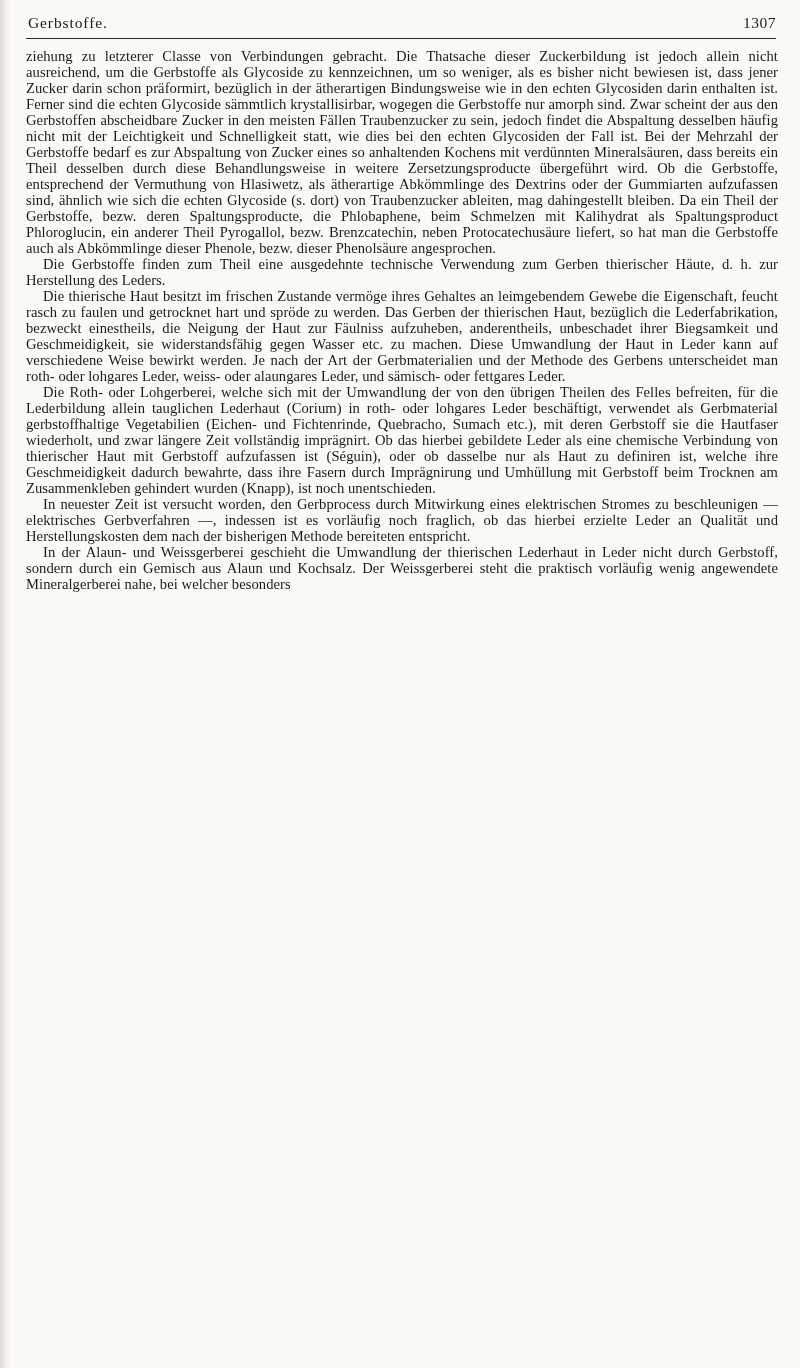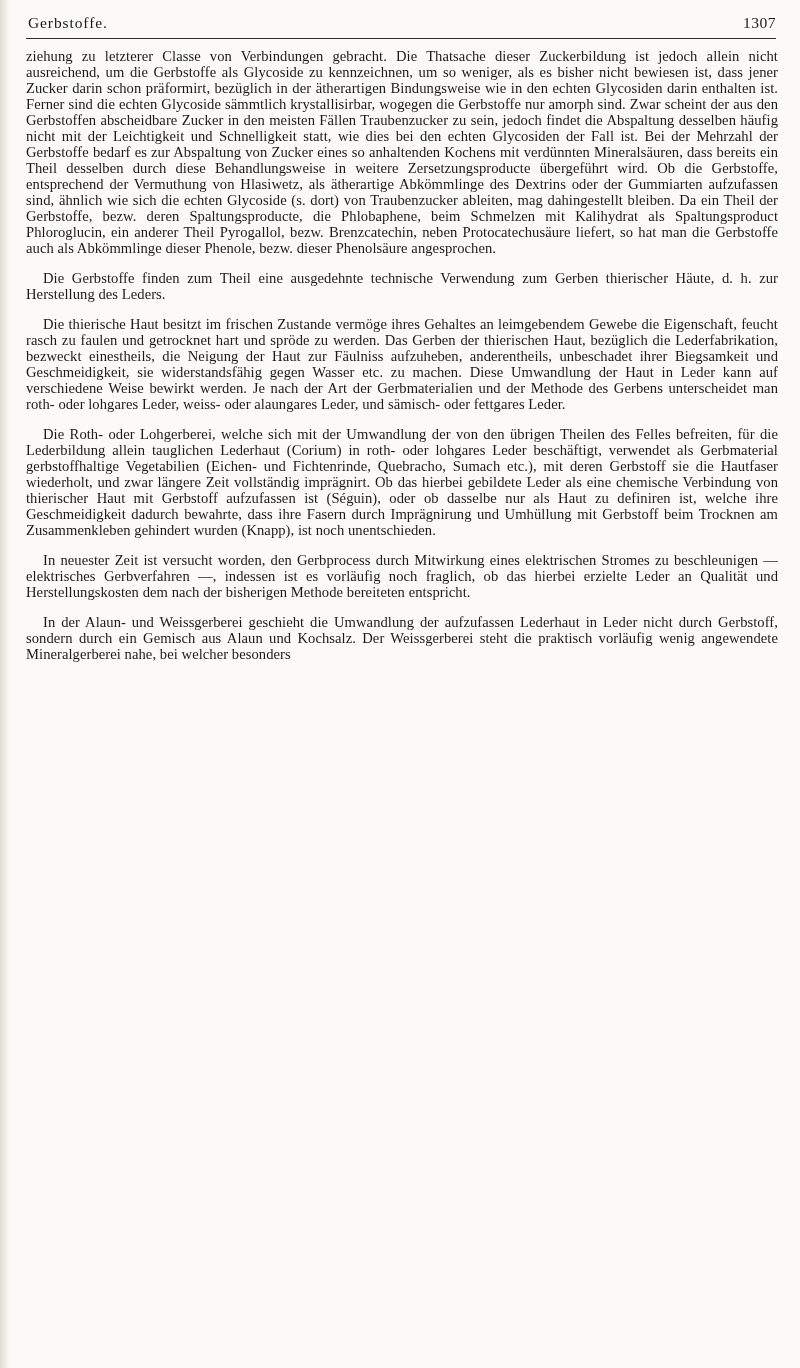--- a/index.html
+++ b/index.html
@@ -66,21 +66,20 @@
     margin: 0;
     font-size: 14.6px;
     line-height: 16px;
     text-align: justify;
     text-justify: inter-word;
     hyphens: none;
     letter-spacing: 0.06px;
   }
   p.ind {
     text-indent: 17px;
-    margin-top: 14px;
   }
   .blk {
     margin-bottom: 0px;
   }
 </style>
 </head>
 <body>
 
 <div class="page">
 
@@ -92,16 +91,16 @@
   </div>
 
   <div class="rule"></div>
 
   <div class="body">
     <p class="blk">ziehung zu letzterer Classe von Verbindungen gebracht. Die Thatsache dieser Zuckerbildung ist jedoch allein nicht ausreichend, um die Gerbstoffe als Glycoside zu kennzeichnen, um so weniger, als es bisher nicht bewiesen ist, dass jener Zucker darin schon präformirt, bezüglich in der ätherartigen Bindungsweise wie in den echten Glycosiden darin enthalten ist. Ferner sind die echten Glycoside sämmtlich krystallisirbar, wogegen die Gerbstoffe nur amorph sind. Zwar scheint der aus den Gerbstoffen abscheidbare Zucker in den meisten Fällen Traubenzucker zu sein, jedoch findet die Abspaltung desselben häufig nicht mit der Leichtigkeit und Schnelligkeit statt, wie dies bei den echten Glycosiden der Fall ist. Bei der Mehrzahl der Gerbstoffe bedarf es zur Abspaltung von Zucker eines so anhaltenden Kochens mit verdünnten Mineralsäuren, dass bereits ein Theil desselben durch diese Behandlungsweise in weitere Zersetzungsproducte übergeführt wird. Ob die Gerbstoffe, entsprechend der Vermuthung von Hlasiwetz, als ätherartige Abkömmlinge des Dextrins oder der Gummiarten aufzufassen sind, ähnlich wie sich die echten Glycoside (s. dort) von Traubenzucker ableiten, mag dahingestellt bleiben. Da ein Theil der Gerbstoffe, bezw. deren Spaltungsproducte, die Phlobaphene, beim Schmelzen mit Kalihydrat als Spaltungsproduct Phloroglucin, ein anderer Theil Pyrogallol, bezw. Brenzcatechin, neben Protocatechusäure liefert, so hat man die Gerbstoffe auch als Abkömmlinge dieser Phenole, bezw. dieser Phenolsäure angesprochen.</p>
     <p class="ind blk">Die Gerbstoffe finden zum Theil eine ausgedehnte technische Verwendung zum Gerben thierischer Häute, d. h. zur Herstellung des Leders.</p>
     <p class="ind blk">Die thierische Haut besitzt im frischen Zustande vermöge ihres Gehaltes an leimgebendem Gewebe die Eigenschaft, feucht rasch zu faulen und getrocknet hart und spröde zu werden. Das Gerben der thierischen Haut, bezüglich die Lederfabrikation, bezweckt einestheils, die Neigung der Haut zur Fäulniss aufzuheben, anderentheils, unbeschadet ihrer Biegsamkeit und Geschmeidigkeit, sie widerstandsfähig gegen Wasser etc. zu machen. Diese Umwandlung der Haut in Leder kann auf verschiedene Weise bewirkt werden. Je nach der Art der Gerbmaterialien und der Methode des Gerbens unterscheidet man roth- oder lohgares Leder, weiss- oder alaungares Leder, und sämisch- oder fettgares Leder.</p>
     <p class="ind blk">Die Roth- oder Lohgerberei, welche sich mit der Umwandlung der von den übrigen Theilen des Felles befreiten, für die Lederbildung allein tauglichen Lederhaut (Corium) in roth- oder lohgares Leder beschäftigt, verwendet als Gerbmaterial gerbstoffhaltige Vegetabilien (Eichen- und Fichtenrinde, Quebracho, Sumach etc.), mit deren Gerbstoff sie die Hautfaser wiederholt, und zwar längere Zeit vollständig imprägnirt. Ob das hierbei gebildete Leder als eine chemische Verbindung von thierischer Haut mit Gerbstoff aufzufassen ist (Séguin), oder ob dasselbe nur als Haut zu definiren ist, welche ihre Geschmeidigkeit dadurch bewahrte, dass ihre Fasern durch Imprägnirung und Umhüllung mit Gerbstoff beim Trocknen am Zusammenkleben gehindert wurden (Knapp), ist noch unentschieden.</p>
     <p class="ind blk">In neuester Zeit ist versucht worden, den Gerbprocess durch Mitwirkung eines elektrischen Stromes zu beschleunigen — elektrisches Gerbverfahren —, indessen ist es vorläufig noch fraglich, ob das hierbei erzielte Leder an Qualität und Herstellungskosten dem nach der bisherigen Methode bereiteten entspricht.</p>
-    <p class="ind blk">In der Alaun- und Weissgerberei geschieht die Umwandlung der aufzufassen Lederhaut in Leder nicht durch Gerbstoff, sondern durch ein Gemisch aus Alaun und Kochsalz. Der Weissgerberei steht die praktisch vorläufig wenig angewendete Mineralgerberei nahe, bei welcher besonders</p>
+    <p class="ind blk">In der Alaun- und Weissgerberei geschieht die Umwandlung der thierischen Lederhaut in Leder nicht durch Gerbstoff, sondern durch ein Gemisch aus Alaun und Kochsalz. Der Weissgerberei steht die praktisch vorläufig wenig angewendete Mineralgerberei nahe, bei welcher besonders</p>
   </div>
 
 </div>
 
 </body></html>

